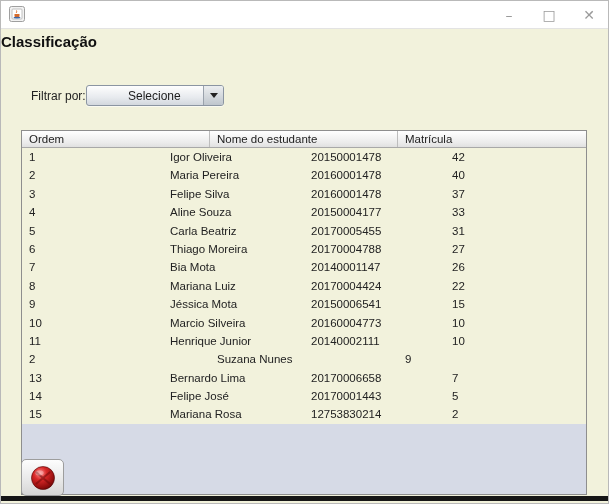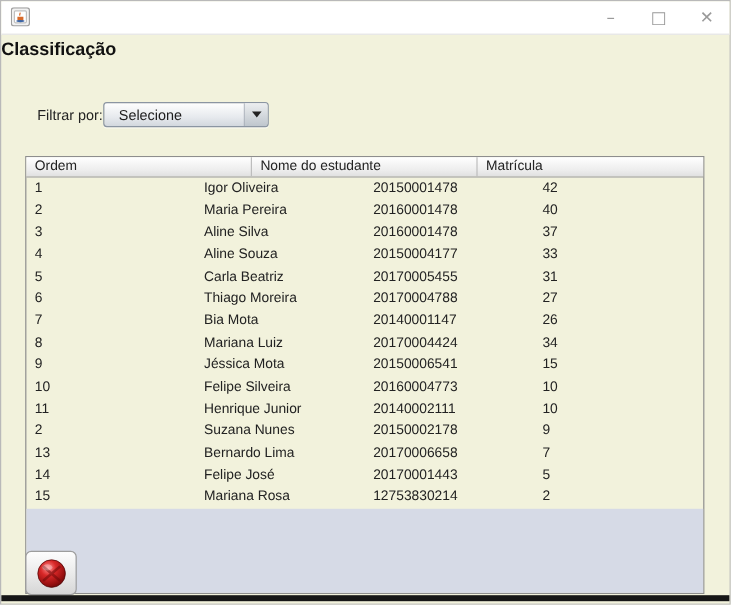--- a/index.html
+++ b/index.html
@@ -48,21 +48,21 @@
     position: absolute; left: 85px; top: 84px;
     width: 138px; height: 21px;
     border: 1px solid #8b95a2;
     border-radius: 3px;
     background: linear-gradient(#fefefe, #e7eaee 60%, #d3d8de);
     display: flex; align-items: center;
     font-size: 12px; color: #1c1c1c;
     cursor: default;
     box-shadow: 0 1px 0 rgba(255,255,255,0.6);
   }
-  .combobox .value { flex: 1; padding-left: 12px; }
+  .combobox .value { flex: 1; padding-left: 0; margin-left: 41px; }
   .combo-arrow-box {
     width: 20px; height: 100%;
     border-left: 1px solid #9aa2ac;
     background: linear-gradient(#eceef0, #bfc6cd);
     border-radius: 0 2px 2px 0;
     display: flex; align-items: center; justify-content: center;
   }
   .combo-arrow {
     width: 0; height: 0;
     border-left: 4px solid transparent;
@@ -168,21 +168,21 @@
           <div class="td">42</div>
         </div>
         <div class="tr">
           <div class="td">2</div>
           <div class="td">Maria Pereira</div>
           <div class="td">20160001478</div>
           <div class="td">40</div>
         </div>
         <div class="tr">
           <div class="td">3</div>
-          <div class="td">Aline Silva</div>
+          <div class="td">Felipe Silva</div>
           <div class="td">20160001478</div>
           <div class="td">37</div>
         </div>
         <div class="tr">
           <div class="td">4</div>
           <div class="td">Aline Souza</div>
           <div class="td">20150004177</div>
           <div class="td">33</div>
         </div>
         <div class="tr">
@@ -200,44 +200,43 @@
         <div class="tr">
           <div class="td">7</div>
           <div class="td">Bia Mota</div>
           <div class="td">20140001147</div>
           <div class="td">26</div>
         </div>
         <div class="tr">
           <div class="td">8</div>
           <div class="td">Mariana Luiz</div>
           <div class="td">20170004424</div>
-          <div class="td">34</div>
+          <div class="td">22</div>
         </div>
         <div class="tr">
           <div class="td">9</div>
           <div class="td">Jéssica Mota</div>
           <div class="td">20150006541</div>
           <div class="td">15</div>
         </div>
         <div class="tr">
           <div class="td">10</div>
-          <div class="td">Felipe Silveira</div>
+          <div class="td">Marcio Silveira</div>
           <div class="td">20160004773</div>
           <div class="td">10</div>
         </div>
         <div class="tr">
           <div class="td">11</div>
           <div class="td">Henrique Junior</div>
           <div class="td">20140002111</div>
           <div class="td">10</div>
         </div>
         <div class="tr">
           <div class="td">2</div>
           <div class="td">Suzana Nunes</div>
-          <div class="td">20150002178</div>
           <div class="td">9</div>
         </div>
         <div class="tr">
           <div class="td">13</div>
           <div class="td">Bernardo Lima</div>
           <div class="td">20170006658</div>
           <div class="td">7</div>
         </div>
         <div class="tr">
           <div class="td">14</div>

